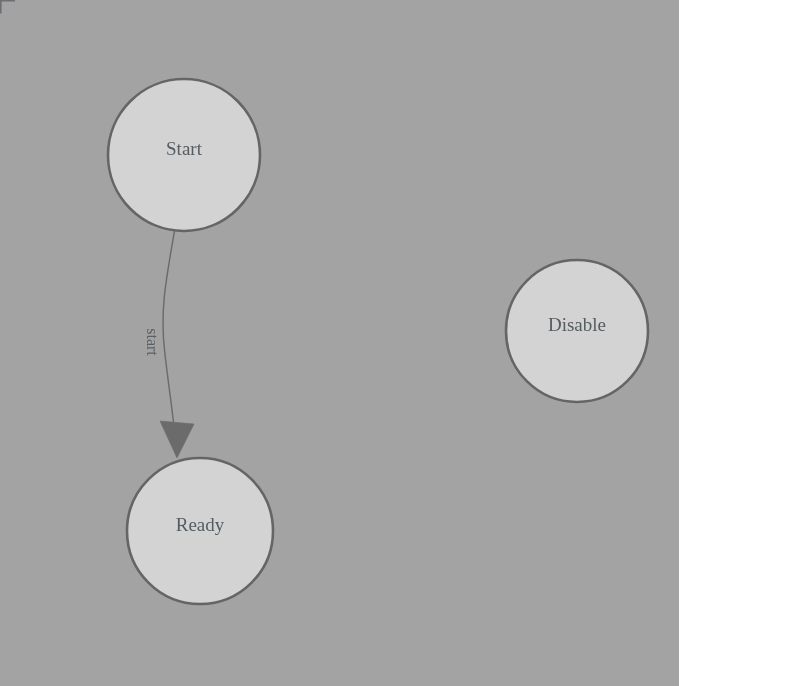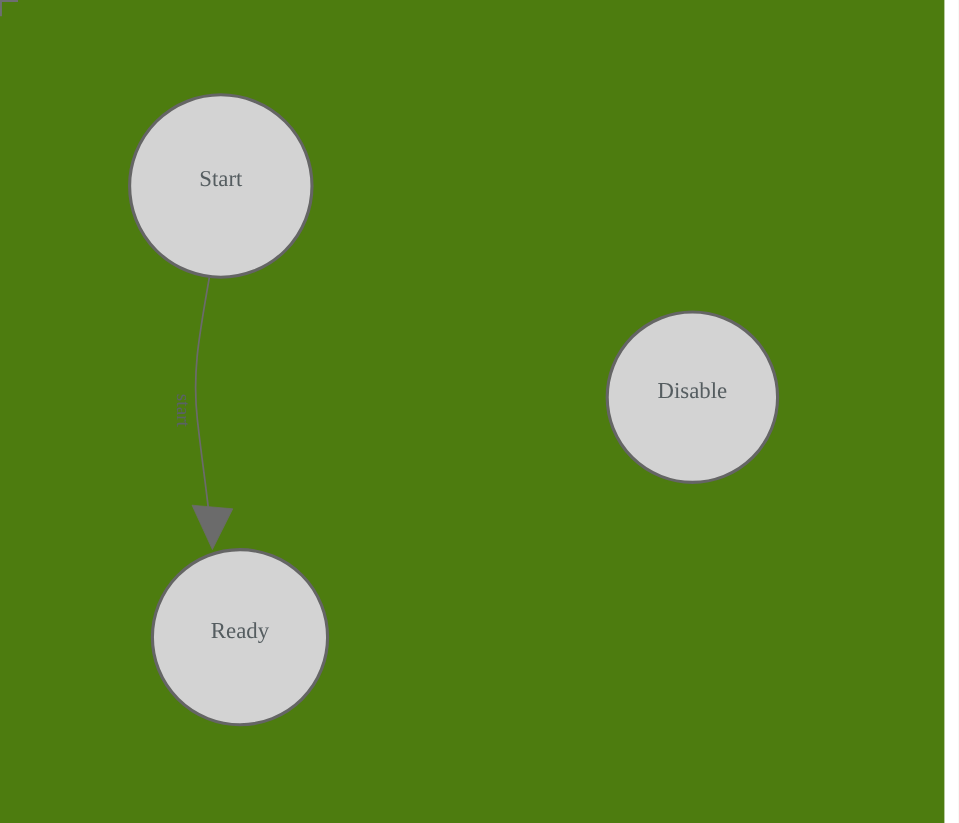--- a/index.html
+++ b/index.html
@@ -6,23 +6,23 @@
   html, body {
     margin: 0;
     padding: 0;
     background: #ffffff;
   }
   body {
     font-family: "Liberation Serif", "DejaVu Serif", serif;
   }
   #canvas {
     position: relative;
-    width: 787px;
+    width: 679px;
     height: 686px;
-    background: #4d7c0f;
+    background: #a3a3a3;
     overflow: hidden;
   }
   #diagram-svg {
     position: absolute;
     left: 0;
     top: 0;
     width: 799px;
     height: 686px;
     display: block;
   }

